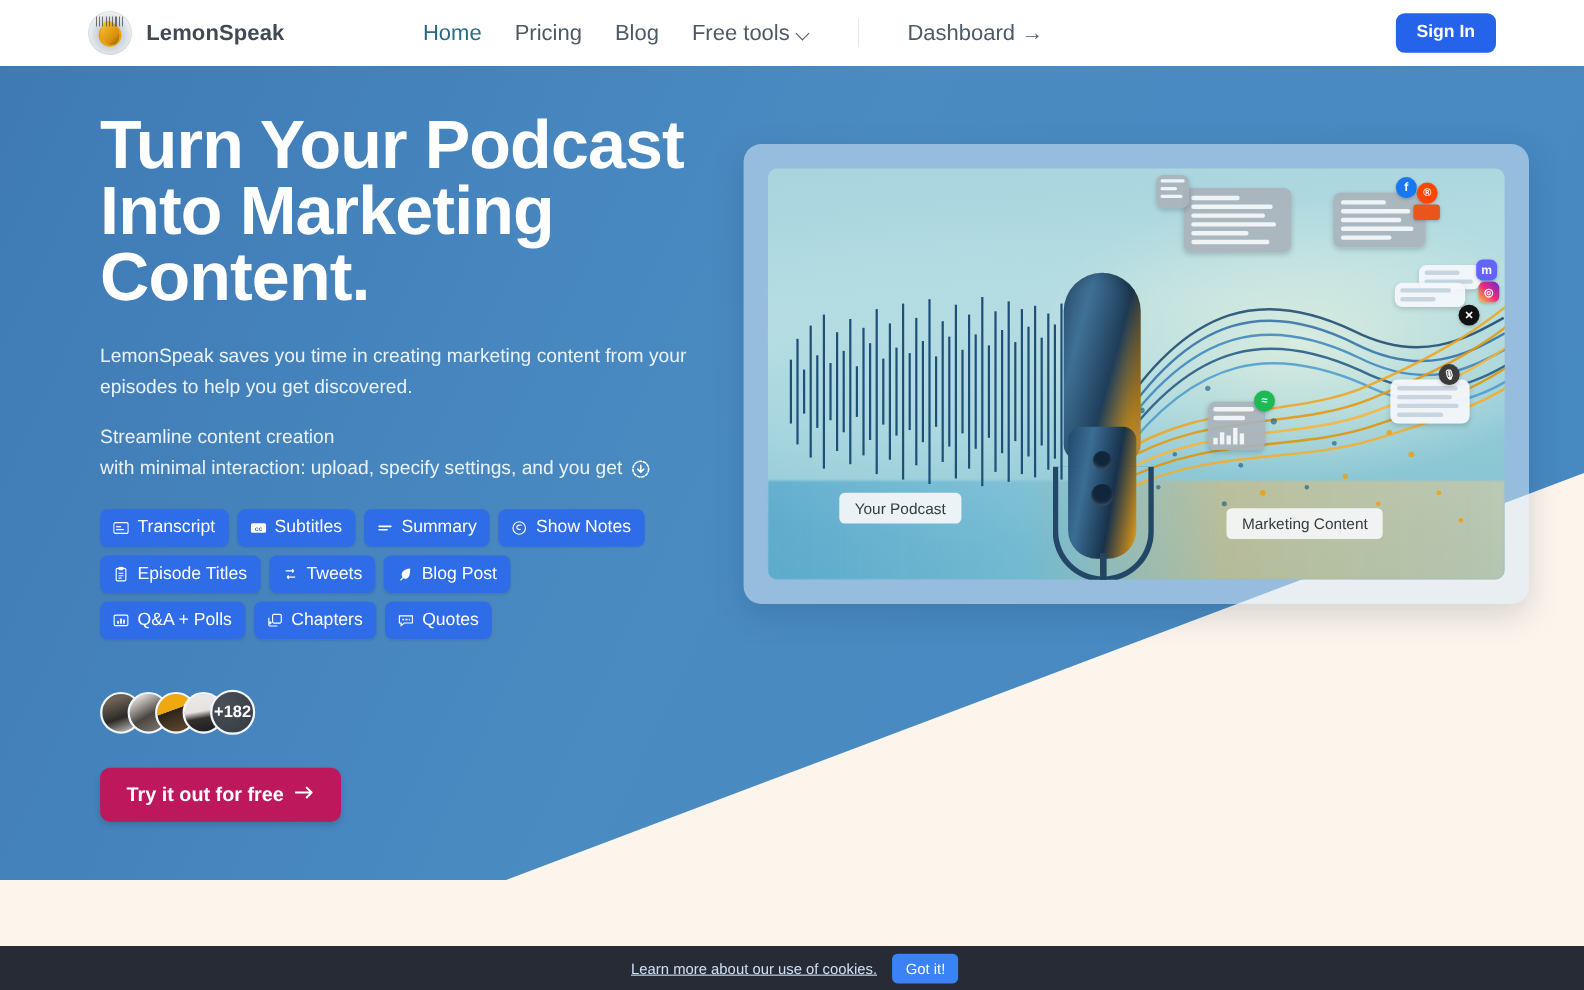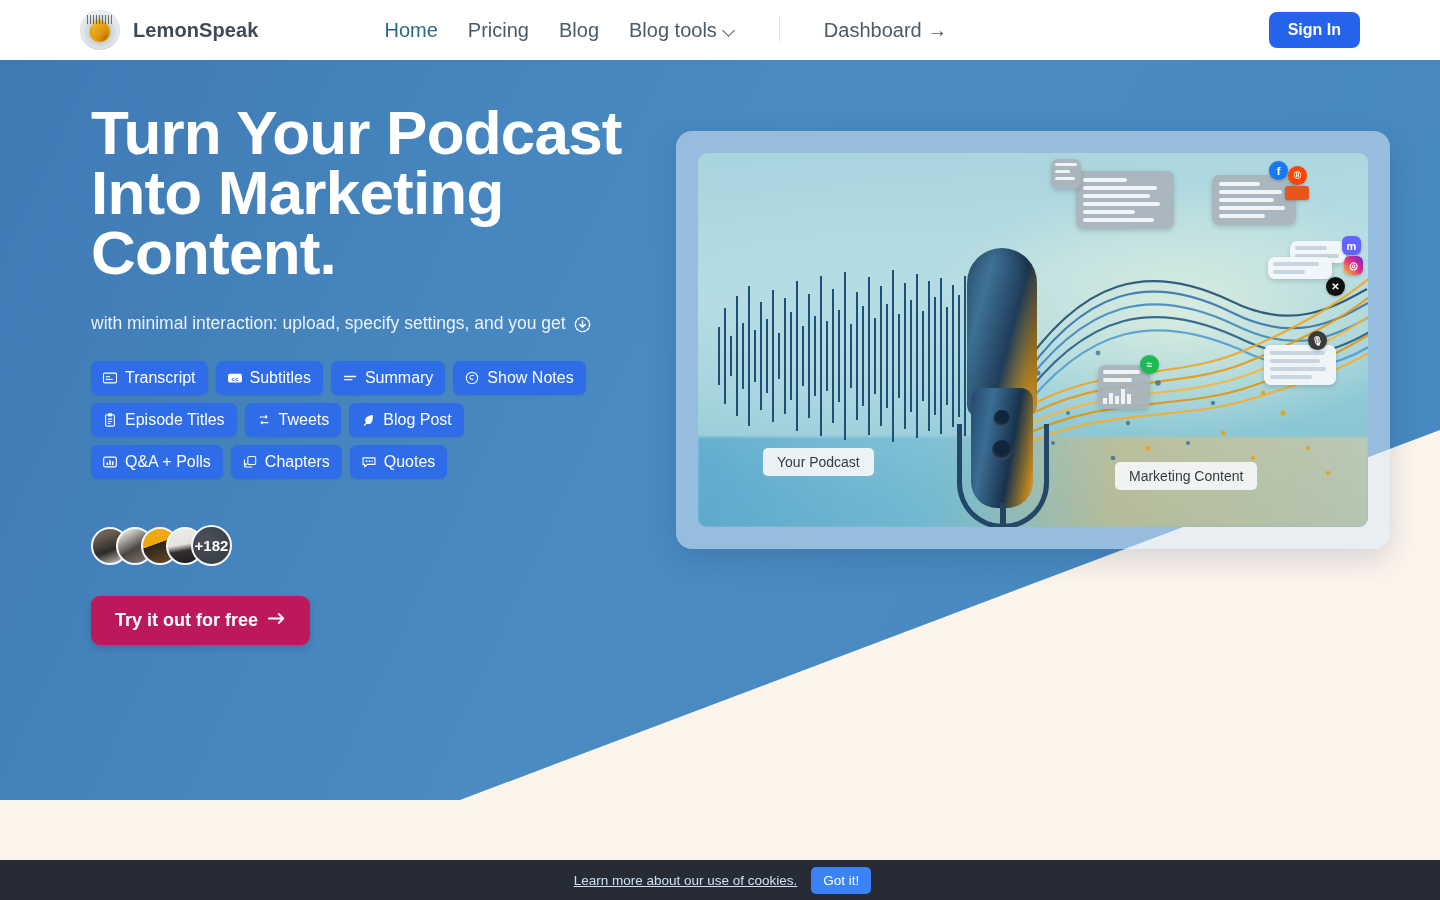--- a/index.html
+++ b/index.html
@@ -204,35 +204,37 @@
     <div class="brand">
       <div class="brand-logo"></div>
       <span class="brand-name">LemonSpeak</span>
     </div>
 
     <div class="nav-links">
       <a class="nav-link active">Home</a>
       <a class="nav-link">Pricing</a>
       <a class="nav-link">Blog</a>
       <a class="nav-link nav-dd">
-        <span>Blog tools</span>
+        <span>Free tools</span>
         <span class="chev"></span>
       </a>
       <span class="nav-sep"></span>
       <a class="nav-link">Dashboard →</a>
     </div>
 
     <button class="signin">Sign In</button>
   </div>
 
   <div class="hero-left">
     <h1 class="headline">Turn Your Podcast
 Into Marketing
 Content.</h1>
+    <p class="sub1">LemonSpeak saves you time in creating marketing content from your episodes to help you get discovered.</p>
     <div class="sub2">
+      <span>Streamline content creation</span>
       <span style="flex-basis:100%;height:0"></span>
       <span class="l2">
         <span>with minimal interaction: upload, specify settings, and you get</span>
         <span class="dlicon">
           <svg width="19" height="19" viewBox="0 0 24 24" fill="none" stroke="#ffffff" stroke-width="1.8" stroke-linecap="round">
             <circle cx="12" cy="12" r="9" stroke-dasharray="3 2"></circle>
             <path d="M12 7.5v8M8.5 12l3.5 3.5L15.5 12"></path>
           </svg>
         </span>
       </span>

